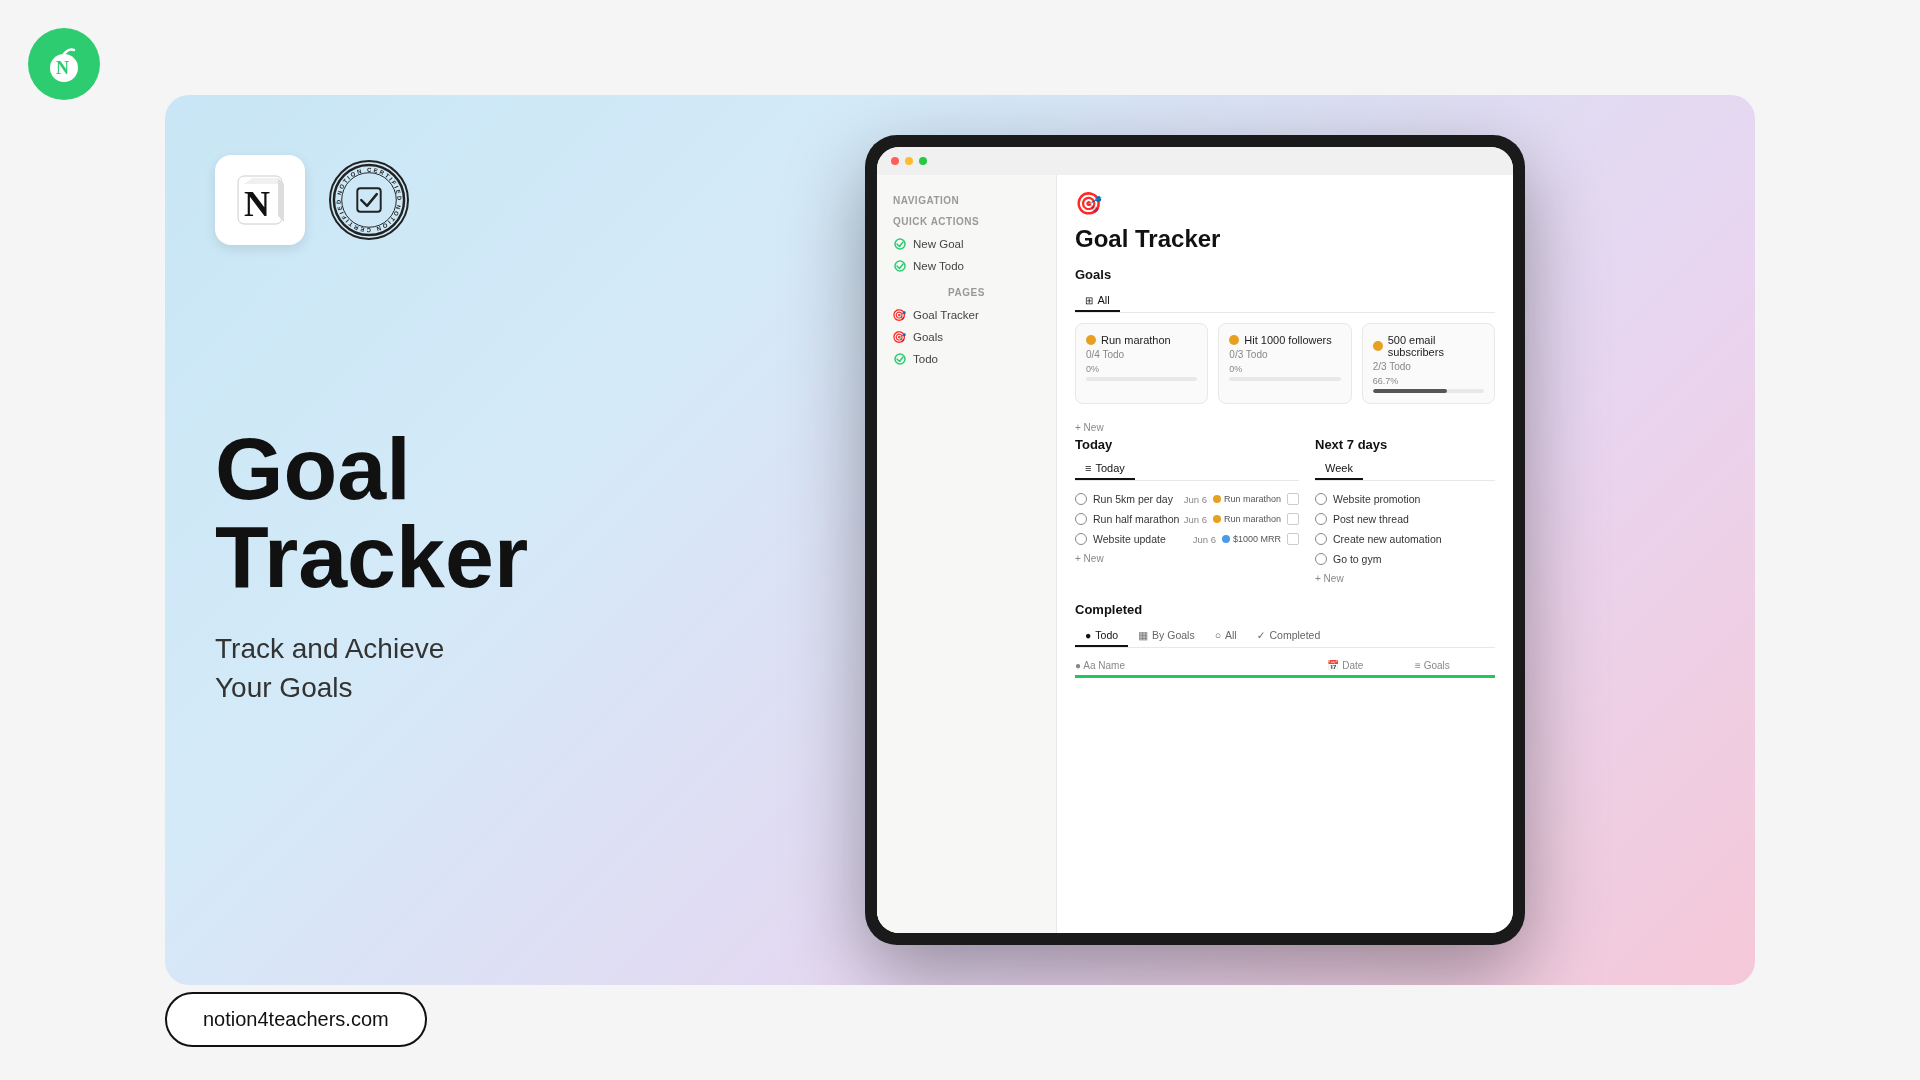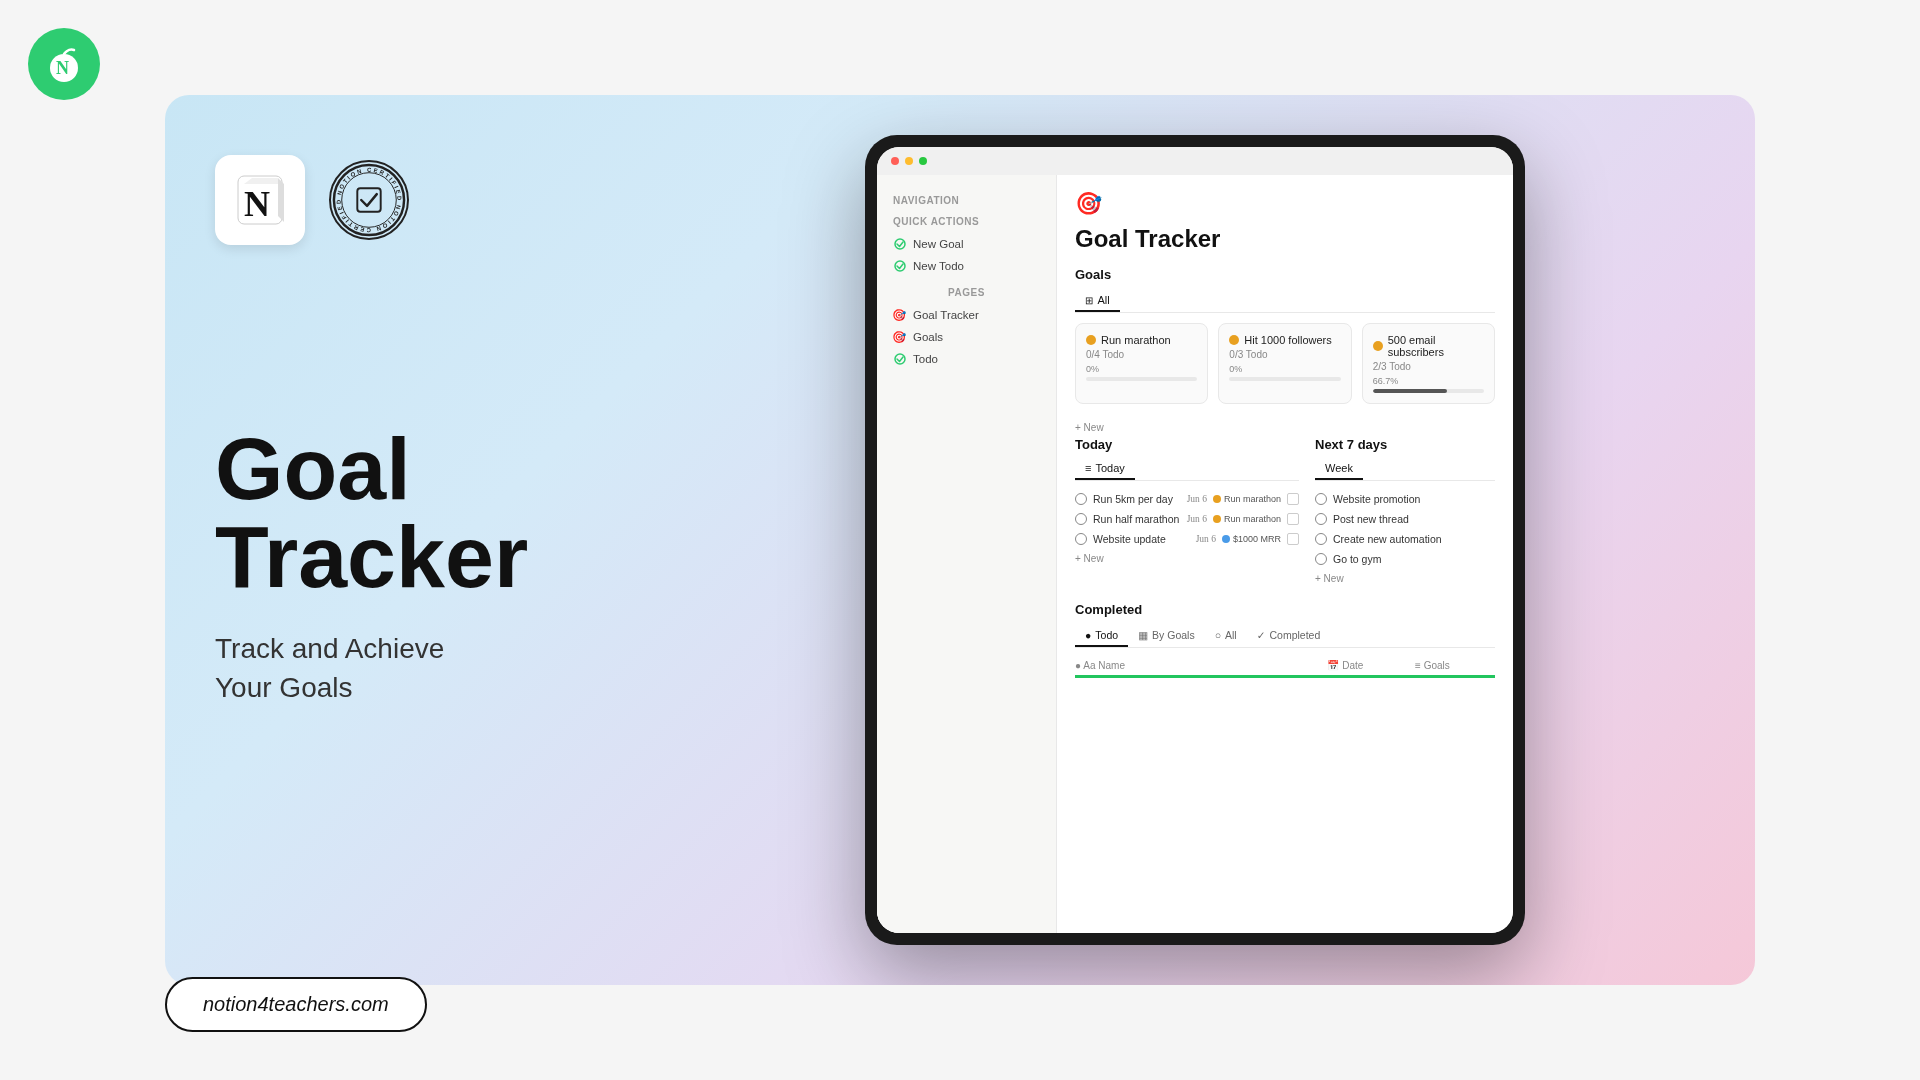--- a/index.html
+++ b/index.html
@@ -343,21 +343,21 @@
       border: 1.5px solid #888;
       flex-shrink: 0;
     }
     .todo-right {
       display: flex;
       align-items: center;
       gap: 6px;
       font-size: 9.5px;
       color: #888;
     }
-    .todo-date { color: #888; font-family: Liberation Serif, serif; }
+    .todo-date { color: #888; }
     .todo-tag {
       display: flex;
       align-items: center;
       gap: 3px;
       font-size: 9px;
       color: #555;
     }
     .todo-check {
       width: 12px;
       height: 12px;
@@ -402,30 +402,29 @@
       padding: 4px 0;
       border-bottom: 3px solid #22c55e;
     }
     .col-name { flex: 1; }
     .col-date { flex: 0 0 80px; margin-left: 32px; }
     .col-goals { flex: 0 0 80px; }
 
     
     .url-badge {
       position: absolute;
-      bottom: 48px;
+      bottom: 33px;
       left: 165px;
       background: white;
       border: 2px solid #111;
       border-radius: 30px;
       padding: 14px 36px;
       font-size: 20px;
       font-weight: 500;
       color: #111;
-      font-style: italic;
     }
 
     .goal-status-dot {
       width: 10px;
       height: 10px;
       border-radius: 50%;
       flex-shrink: 0;
     }
 
     .notion-target-icon {

